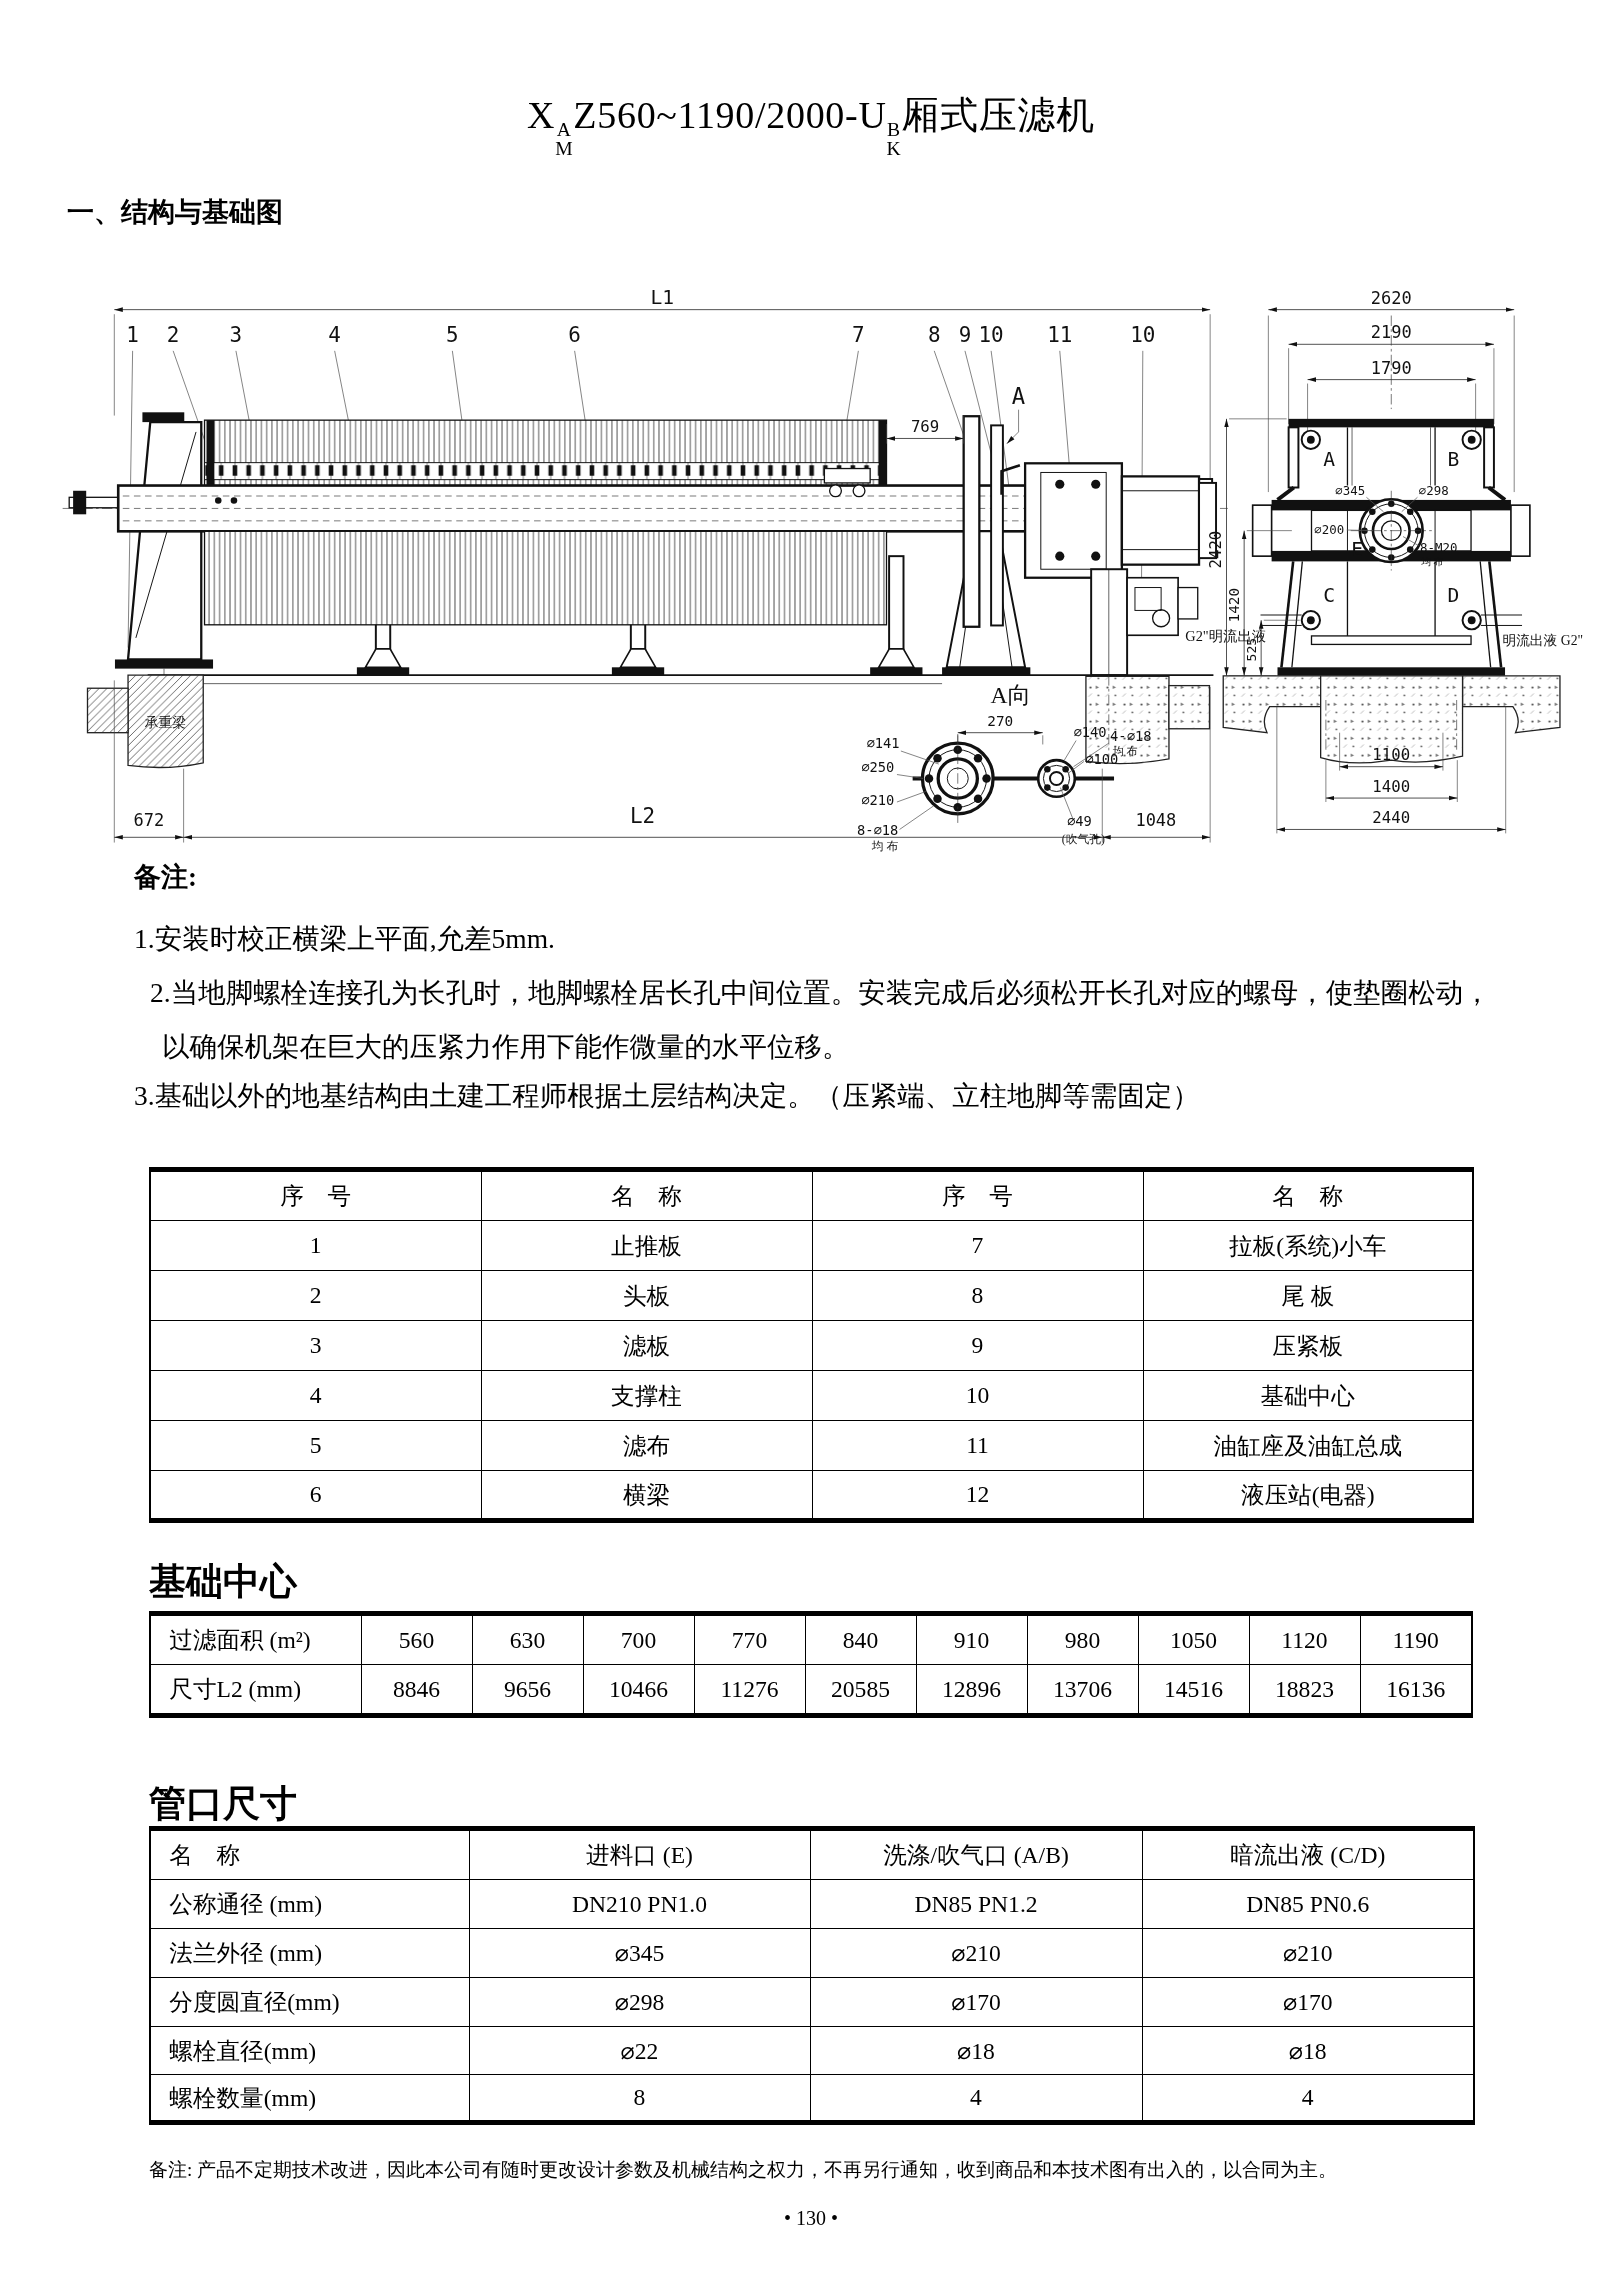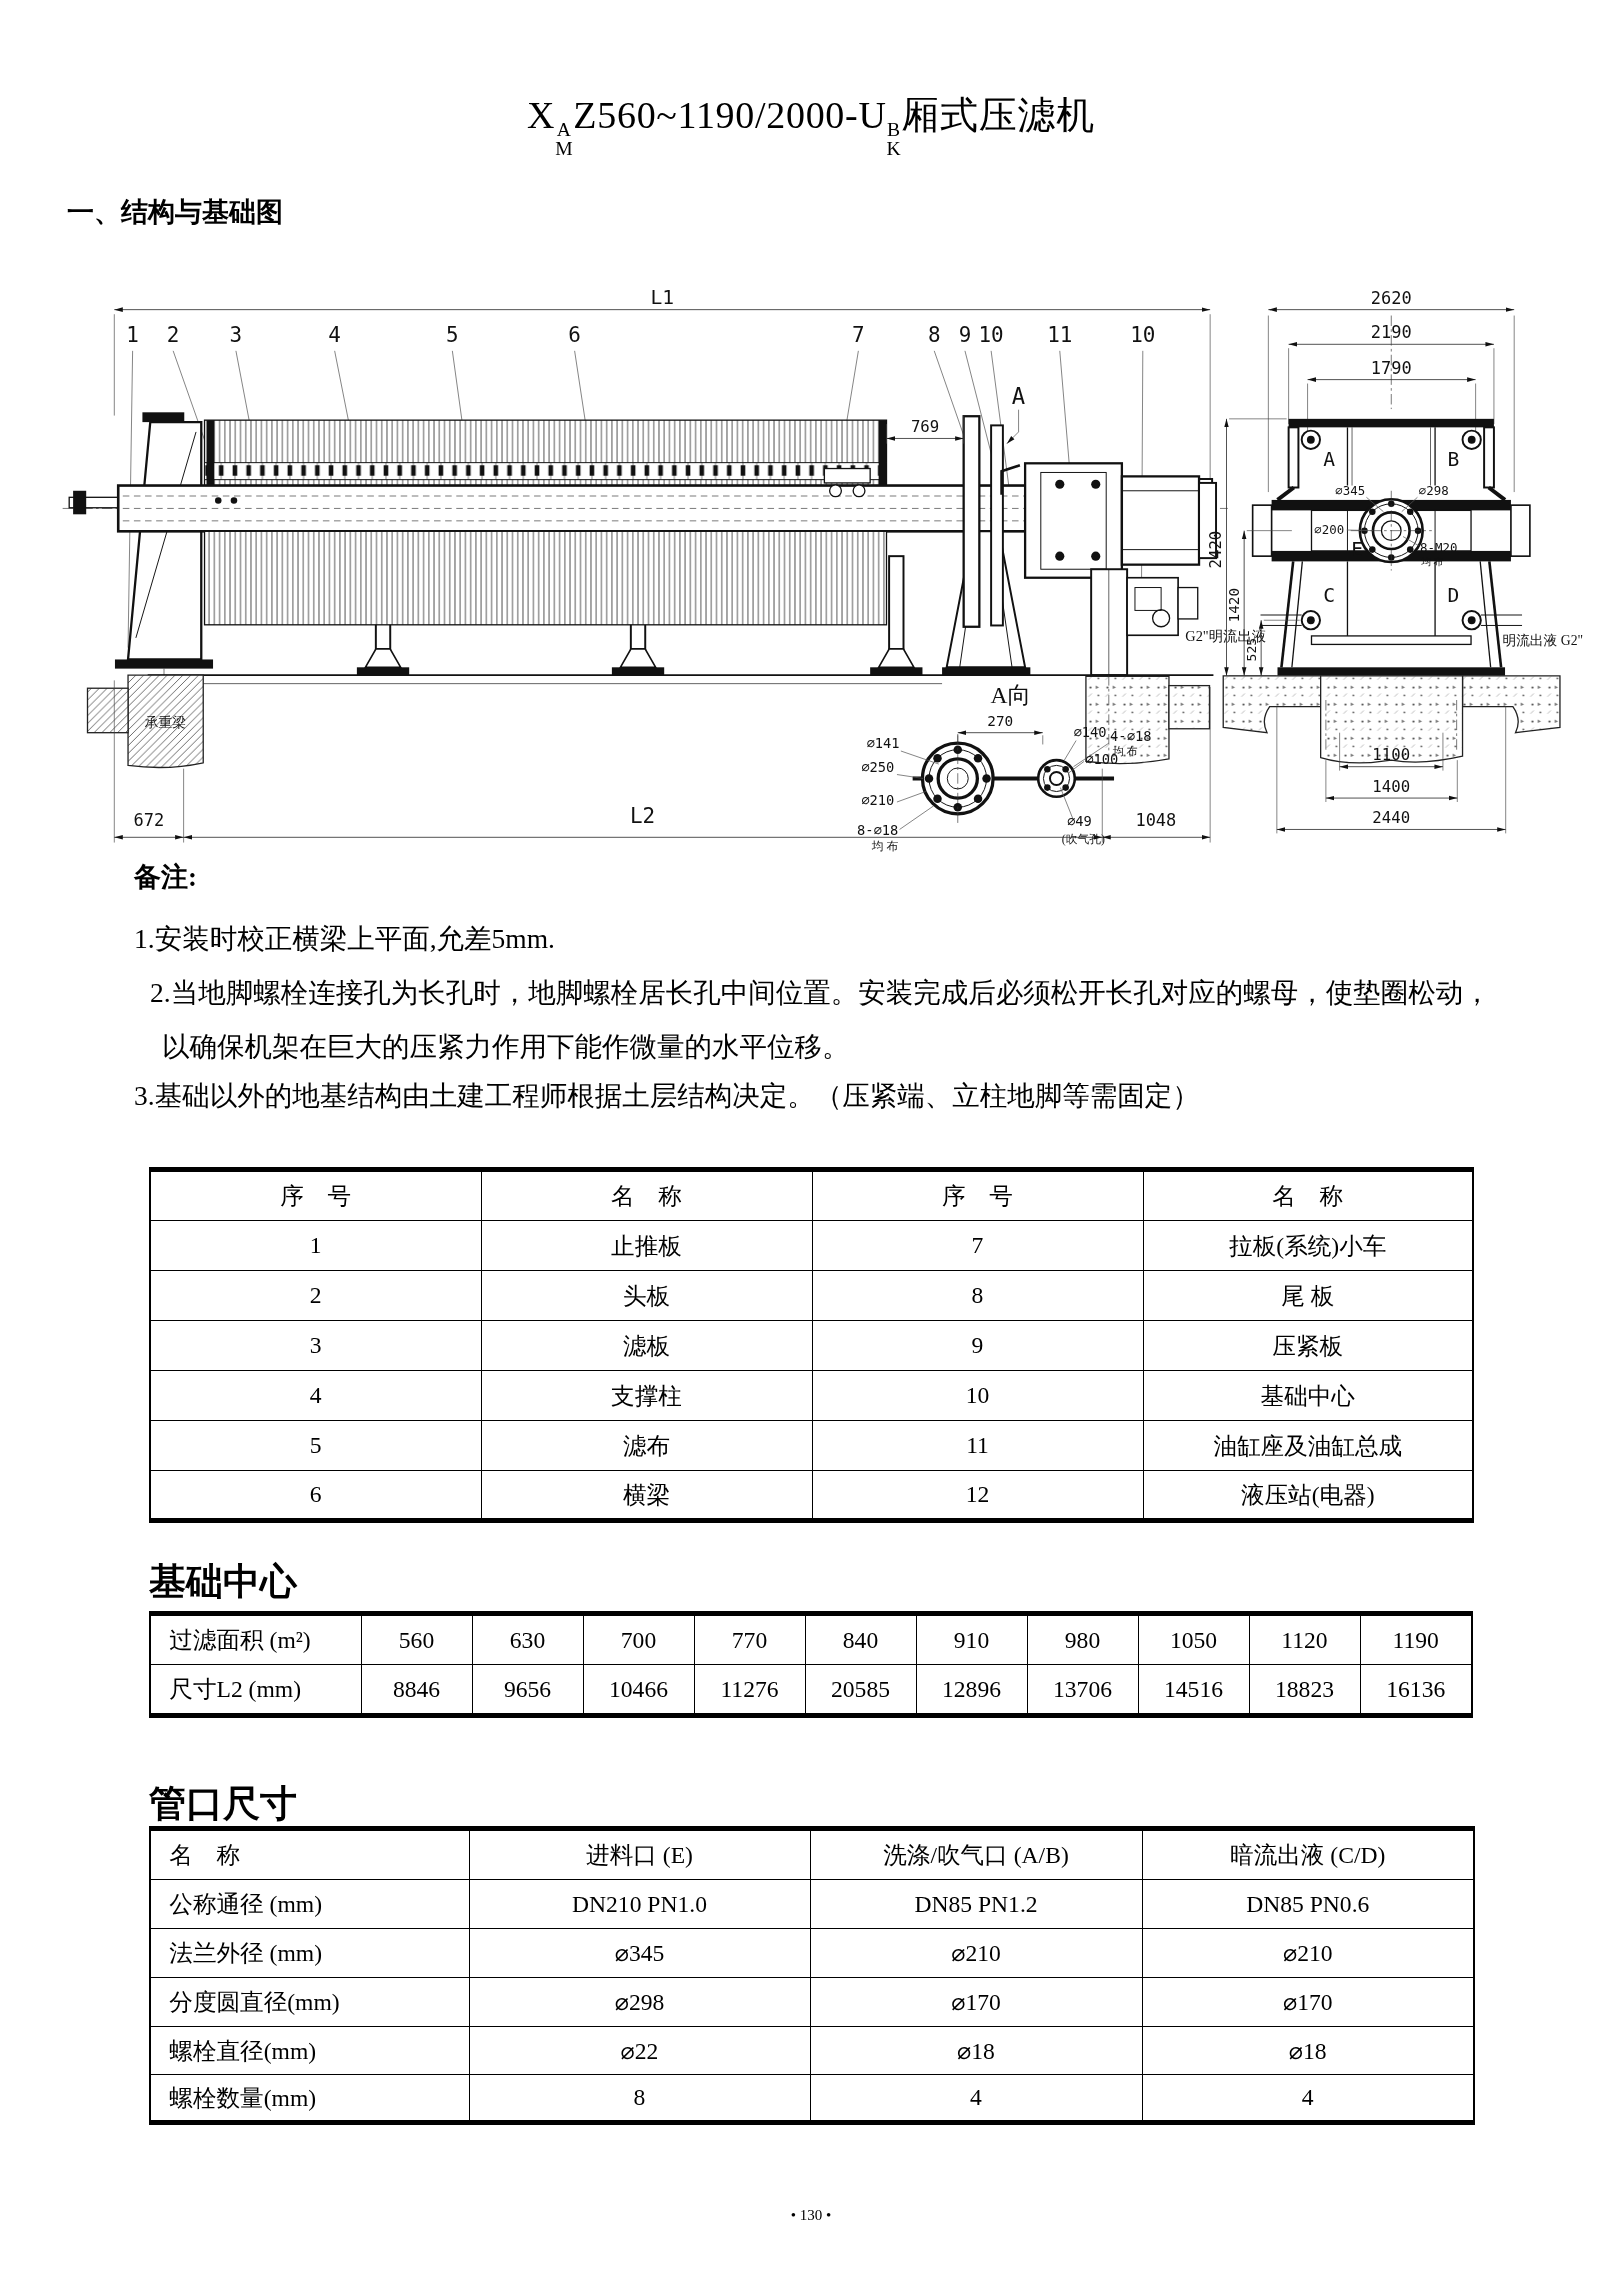--- a/index.html
+++ b/index.html
@@ -18,21 +18,21 @@
   .h2 { font-size:37px; font-weight:600; }
   
   .note { font-size:27.5px; white-space:nowrap; }
   
   table { border-collapse:collapse; table-layout:fixed; }
   .btable { border-top:5.9px solid #000; border-bottom:5.9px solid #000; border-left:2px solid #000; border-right:2px solid #000; }
   .btable td { border:1.3px solid #000; text-align:center; font-size:23.6px; overflow:hidden; white-space:nowrap; }
   .btable td.lft { text-align:left; padding-left:18.3px; }
   
   #footnote { font-size:19px; font-weight:500; white-space:nowrap; }
-  #pageno { left:0; right:0; text-align:center; font-size:15px; }
+  #pageno { left:0; right:0; text-align:center; font-size:20px; }
   
   svg text { font-family:"DejaVu Sans Mono","Liberation Mono",monospace; fill:#111; }
   svg text.cjk { font-family:"Liberation Serif","DejaVu Serif",serif; }
   .oln { fill:#fff; stroke:#111; }
   .nf  { fill:none; stroke:#111; }
   .dim { stroke:#333; stroke-width:1.3; fill:none; }
   .ext { stroke:#444; stroke-width:1; fill:none; }
   .ldr { stroke:#555; stroke-width:1.1; fill:none; }
   .cl  { stroke:#333; stroke-width:1; fill:none; stroke-dasharray:16 5 4 5; }
   .dsh { stroke:#333; stroke-width:1; fill:none; stroke-dasharray:10 7; }
@@ -566,16 +566,17 @@
         </tr>
     <tr style="height:48px">
           <td class="lft">螺栓数量(mm)</td>
           <td>8</td>
           <td>4</td>
           <td>4</td>
         </tr>
   </tbody>
     </table>
 
+  <div class="abs" id="footnote" style="left:149px;top:2157px;">备注: 产品不定期技术改进，因此本公司有随时更改设计参数及机械结构之权力，不再另行通知，收到商品和本技术图有出入的，以合同为主。</div>
   <div class="abs" id="pageno" style="top:2207px;">• 130 •</div>
 
 </div>
 
 
 </body></html>

